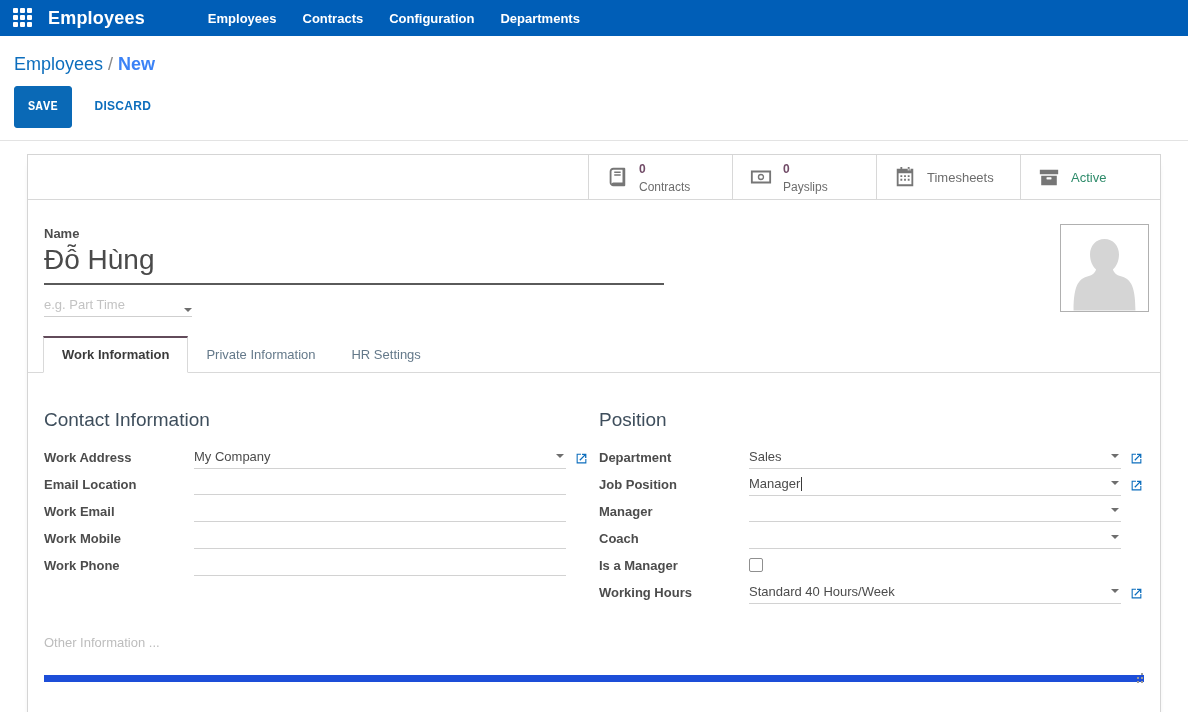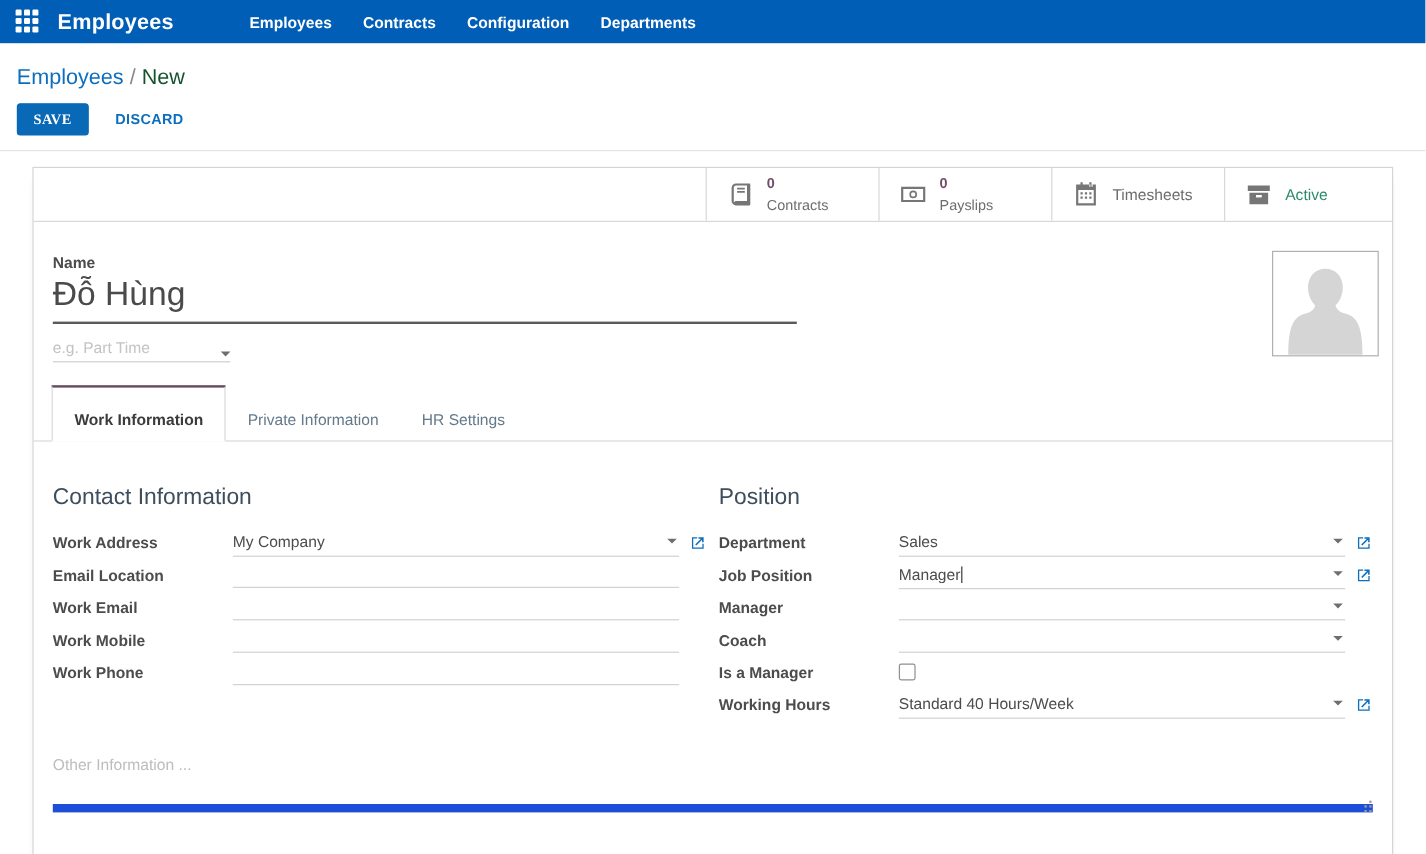--- a/index.html
+++ b/index.html
@@ -11,22 +11,22 @@
   .apps-btn i { background:#fff; border-radius:1px; }
   .brand { font-size:18px; font-weight:700; margin-left:15px; letter-spacing:.2px; cursor:pointer; }
   .menu { display:flex; margin-left:50px; }
   .menu-item { font-size:13px; font-weight:600; padding:10px 13px; cursor:pointer; }
 
   
   .control { padding:9px 0 12px 14px; border-bottom:1px solid #e3e3e3; }
   .breadcrumb { font-size:18px; margin:9px 0 11px; }
   .bc-link { color:#0D6EBD; cursor:pointer; }
   .bc-sep { color:#8a8a8a; margin:0 5px; }
-  .bc-current { color:#14532d; }
-  .btn-save { background:#0A69B6; border:1px solid #0A69B6; color:#fff; font-size:12px; font-weight:700; padding:5px 13px; border-radius:3px; cursor:pointer; font-family:Liberation Serif, serif; letter-spacing:.3px; }
+  .bc-current { color:#3b82f6;font-weight:bold; }
+  .btn-save { background:#0A69B6; border:1px solid #0A69B6; color:#fff; font-size:12px; font-weight:700; padding:13px 13px; border-radius:3px; cursor:pointer; font-family:Liberation Mono, monospace; letter-spacing:.3px; }
   .btn-discard { background:none; border:none; color:#0D6EBD; font-size:12px; font-weight:700; margin-left:18px; cursor:pointer; font-family:inherit; letter-spacing:.3px; }
 
   
   .sheet { margin:13px 27px 0; background:#fff; border:1px solid #d5d5d5; min-height:557px; box-shadow:0 7px 7px -4px rgba(0,0,0,.18); }
 
   .statusbar { display:flex; justify-content:flex-end; border-bottom:1px solid #d8d8d8; height:45px; }
   .stat-btn { display:flex; align-items:center; width:144px; border-left:1px solid #d8d8d8; padding-left:17px; cursor:pointer; }
   .stat-btn:last-child { width:140px; }
   .stat-icon { width:22px; height:22px; margin-right:11px; flex-shrink:0; }
   .stat-icon svg { width:22px; height:22px; fill:#767676; }
@@ -43,21 +43,21 @@
 
   .name-label { font-size:13px; font-weight:700; color:#4c4c4c; }
   .name-input { width:620px; font-size:28px; color:#4a4a4a; border-bottom:2px solid #5a5a5a; padding:3px 0 7px; line-height:1.15; cursor:text; }
   .tag-input { width:148px; margin-top:12px; border-bottom:1px solid #cfcfcf; display:flex; justify-content:space-between; align-items:flex-end; padding-bottom:4px; font-size:13px; color:#c3c3c3; cursor:pointer; }
 
   .caret { width:0; height:0; border-left:4px solid transparent; border-right:4px solid transparent; border-top:4px solid #6e6e6e; margin-left:6px; flex-shrink:0; }
 
   
   .tabs { display:flex; align-items:flex-end; margin:19px -16px 0; border-bottom:1px solid #d9d9d9; padding-left:15px; }
   .tab { font-size:13px; color:#64798a; padding:10px 18px; cursor:pointer; }
-  .tab.active { background:#fff; border:1px solid #d9d9d9; border-top:2px solid #624B5A; border-bottom:1px solid #fff; margin-bottom:-1px; color:#3b3b3b; font-weight:600; padding:19px 18px 10px; }
+  .tab.active { background:#fff; border:1px solid #d9d9d9; border-top:2px solid #624B5A; border-bottom:1px solid #fff; margin-bottom:-1px; color:#3b3b3b; font-weight:600; padding:9px 18px 10px; }
 
   
   .tab-content { padding-top:36px; display:grid; grid-template-columns:1fr 1fr; column-gap:10px; }
   .group-title { font-size:19px; font-weight:500; color:#3E4E5C; margin-bottom:13px; }
   .f-row { display:flex; align-items:center; min-height:27px; }
   .f-label { width:150px; flex-shrink:0; font-size:13px; font-weight:700; color:#4c4c4c; }
   .f-field { flex:1; display:flex; align-items:center; border-bottom:1px solid #d2d2d2; padding:2px 2px 4px 0; min-height:20px; cursor:text; }
   .f-field.no-line { border-bottom:none; cursor:default; }
   .f-val { flex:1; font-size:13px; color:#4c4c4c; white-space:nowrap; overflow:hidden; }
   .ext { width:14px; height:14px; margin-left:9px; flex-shrink:0; cursor:pointer; }

